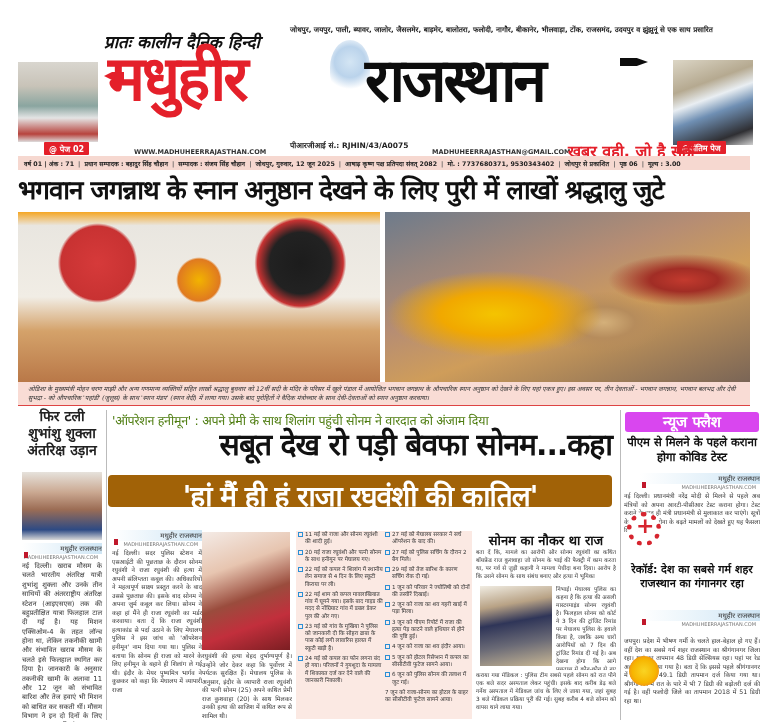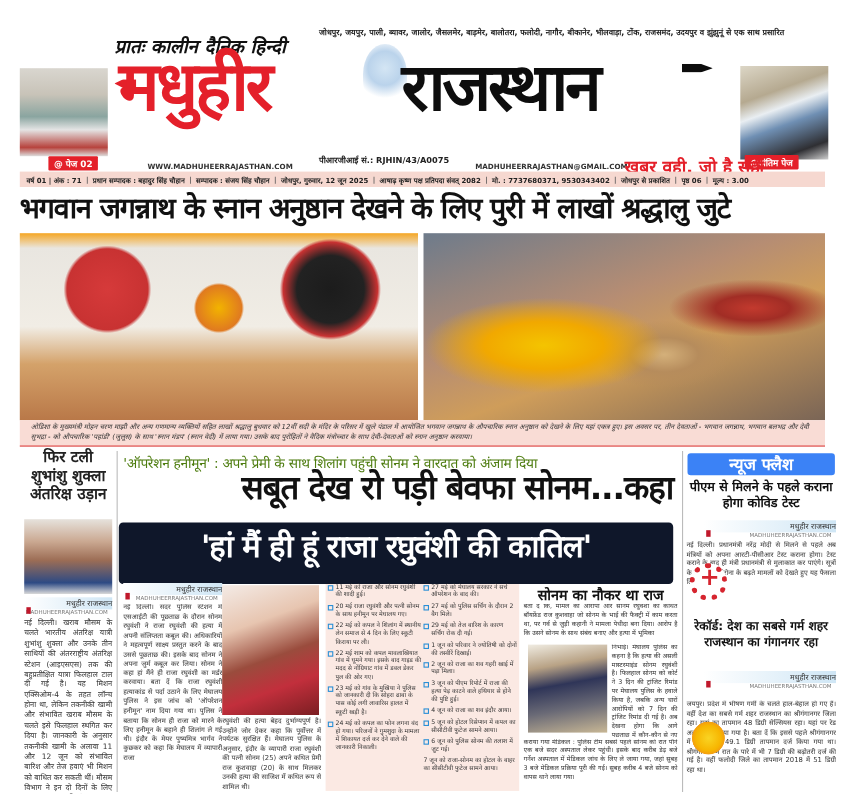--- a/index.html
+++ b/index.html
@@ -43,36 +43,36 @@
 .lcol-photo{left:22px;top:472px;width:80px;height:68px;background:linear-gradient(180deg,#e6e2dc 0,#caa891 30%,#9c6d55 55%,#2d4a84 85%,#d9d9d9 100%)}
 .byline{font-size:7px;color:#333;background:linear-gradient(90deg,#fff,#cfe6f5);text-align:right;padding:1px 0;font-weight:normal}
 .byline-sub{font-size:5px;color:#777;text-align:right;padding-right:4px;position:relative}
 .byline-sub::before{content:"";position:absolute;left:2px;top:-2px;width:4px;height:6px;background:#c0182b}
 .body-text{font-size:6.8px;line-height:1.38;color:#333;text-align:justify}
 .lcol-text{left:22px;top:545px;width:80px}
 .col-rule{width:1px;background:#bbb}
 
 .kicker{left:112px;top:412px;width:500px;font-size:12.5px;font-weight:normal;color:#4d7c0f;white-space:nowrap;letter-spacing:-.3px}
 .sub-head{left:112px;top:428px;width:500px;text-align:right;font-size:30px;font-weight:bold;color:#111;letter-spacing:-1px;line-height:1.15}
-.blue-band{left:108px;top:475px;width:504px;height:56px;background:#0f172a;border-radius:4px;color:#fff;font-size:28px;font-weight:bold;text-align:center;line-height:44px;letter-spacing:-1px}
+.blue-band{left:108px;top:475px;width:504px;height:32px;background:#a16207;border-radius:4px;color:#fff;font-size:28px;font-weight:bold;text-align:center;line-height:44px;letter-spacing:-1px}
 .wedding{left:202px;top:532px;width:88px;height:118px;background:linear-gradient(160deg,#f4ebe6 0,#e7c5b0 30%,#9a4c3d 55%,#c22f3c 75%,#7b1e22 100%)}
 .ccol2{left:202px;top:652px;width:90px}
 .timeline{left:296px;top:531px;width:176px;height:188px;background:#fbe9e3}
 .timeline h3{font-size:17px;text-align:center;color:#111;font-weight:bold;margin-top:-2px}
 .tl-cols{display:flex;gap:2px;padding:0 2px}
 .tl-col{flex:1}
 .tl-item{display:flex;gap:2px;font-size:5.6px;line-height:1.3;color:#333;margin-bottom:3px}
 .tl-box{flex:0 0 5px;height:5px;border:1px solid #2a8fd6;margin-top:1px}
 .naukar-head{left:476px;top:531px;width:140px;font-size:13px;font-weight:bold;color:#111;text-align:center}
 .naukar-top{left:476px;top:549px;width:140px}
 .arrest-photo{left:480px;top:586px;width:72px;height:80px;background:linear-gradient(170deg,#f0ece2 0,#b8a285 25%,#2f3558 45%,#6a6a76 70%,#c8b795 100%)}
 .naukar-side{left:556px;top:586px;width:60px}
 .naukar-bottom{left:476px;top:672px;width:140px}
 
-.flash{left:625px;top:412px;width:134px;height:20px;background:#3b82f6;border-radius:3px;color:#fff;font-size:15px;font-weight:bold;text-align:center;line-height:20px}
+.flash{left:625px;top:412px;width:134px;height:20px;background:#d946ef;border-radius:3px;color:#fff;font-size:15px;font-weight:bold;text-align:center;line-height:20px}
 .flash-head{left:624px;top:435px;width:136px;font-size:11.5px;font-weight:bold;text-align:center;color:#111;line-height:1.3}
 .rbyline1{left:640px;top:474px;width:120px}
 .covid-icon{left:627px;top:505px;width:34px;height:34px;border-radius:50%;border:5px dotted #d6252f;background:#fff}
 .covid-icon::after{content:"+";position:absolute;left:4px;top:-4px;font-size:22px;font-weight:bold;color:#d6252f}
 .rtext1{left:624px;top:495px;width:136px}
 .record-head{left:624px;top:563px;width:136px;font-size:11px;font-weight:bold;text-align:center;color:#111;line-height:1.3}
 .rbyline2{left:640px;top:610px;width:120px}
 .sun{left:629px;top:643px;width:30px;height:30px;border-radius:50%;background:radial-gradient(circle,#f9d423 0,#f7b500 55%,#f39c12 70%,transparent 72%)}
 .rtext2{left:624px;top:629px;width:136px}
 </style>

